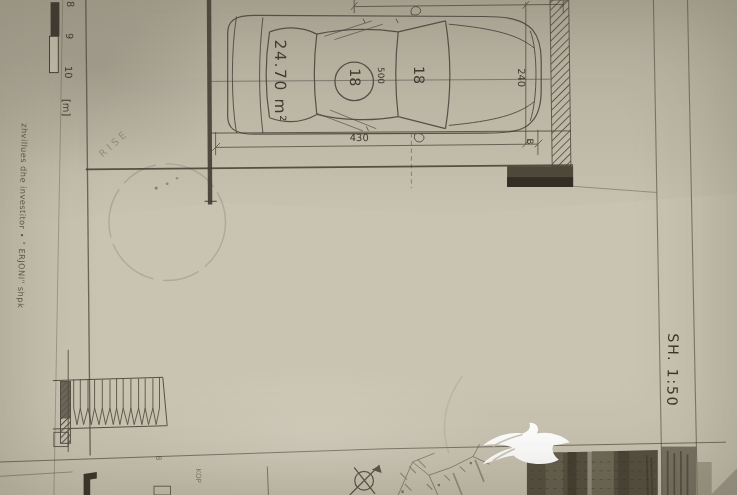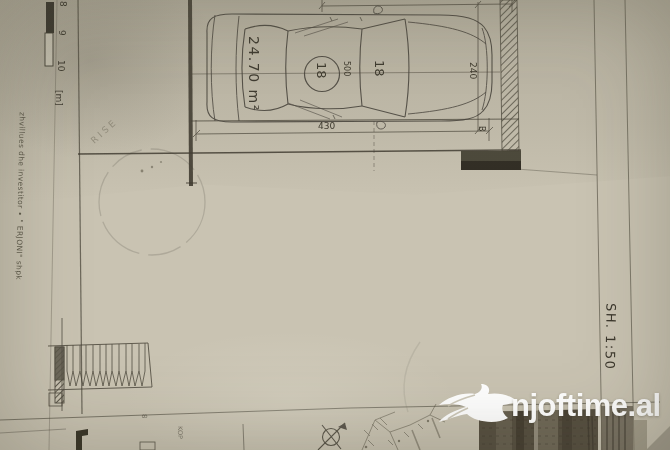--- a/index.html
+++ b/index.html
@@ -190,19 +190,18 @@
   <div class="t vtext sh150" style="left:603px;top:303px;">SH. 1:50</div>
 
   <div class="t risetxt" style="left:88px;top:126px;">RISE</div>
   <div class="t vtext koptxt" style="left:176px;top:426px;">KOP</div>
   <div class="t vtext tick8" style="left:140px;top:414px;">8</div>
 
   <svg width="96" height="46" viewBox="0 0 96 46" style="left:426px;top:384px;">
     <path fill="#ffffff" d="M92,18 C85,11 72,8 62,10 C65,5 62,0 55,0 C57,4 55,8 49,10 C37,8 22,13 13,21 C24,19 33,20 40,23 C30,26 18,31 13,38 C23,35 33,31 41,30 C49,38 70,41 82,34 C77,30 75,25 77,21 C82,20 88,19 92,18 Z"></path>
     <path fill="none" stroke="#c9c3b2" stroke-width="1.6" d="M49,11 C38,14 28,18 22,22 M42,24 C33,28 26,32 22,35" opacity="0.9"></path>
   </svg>
-  <div class="wm">njoftime.al</div>
 
   <div class="shade shade-top"></div>
   <div class="shade shade-tl"></div>
   <div class="shade shade-bl"></div>
   <div class="shade vignette"></div>
 </div>
 
 </body></html>

